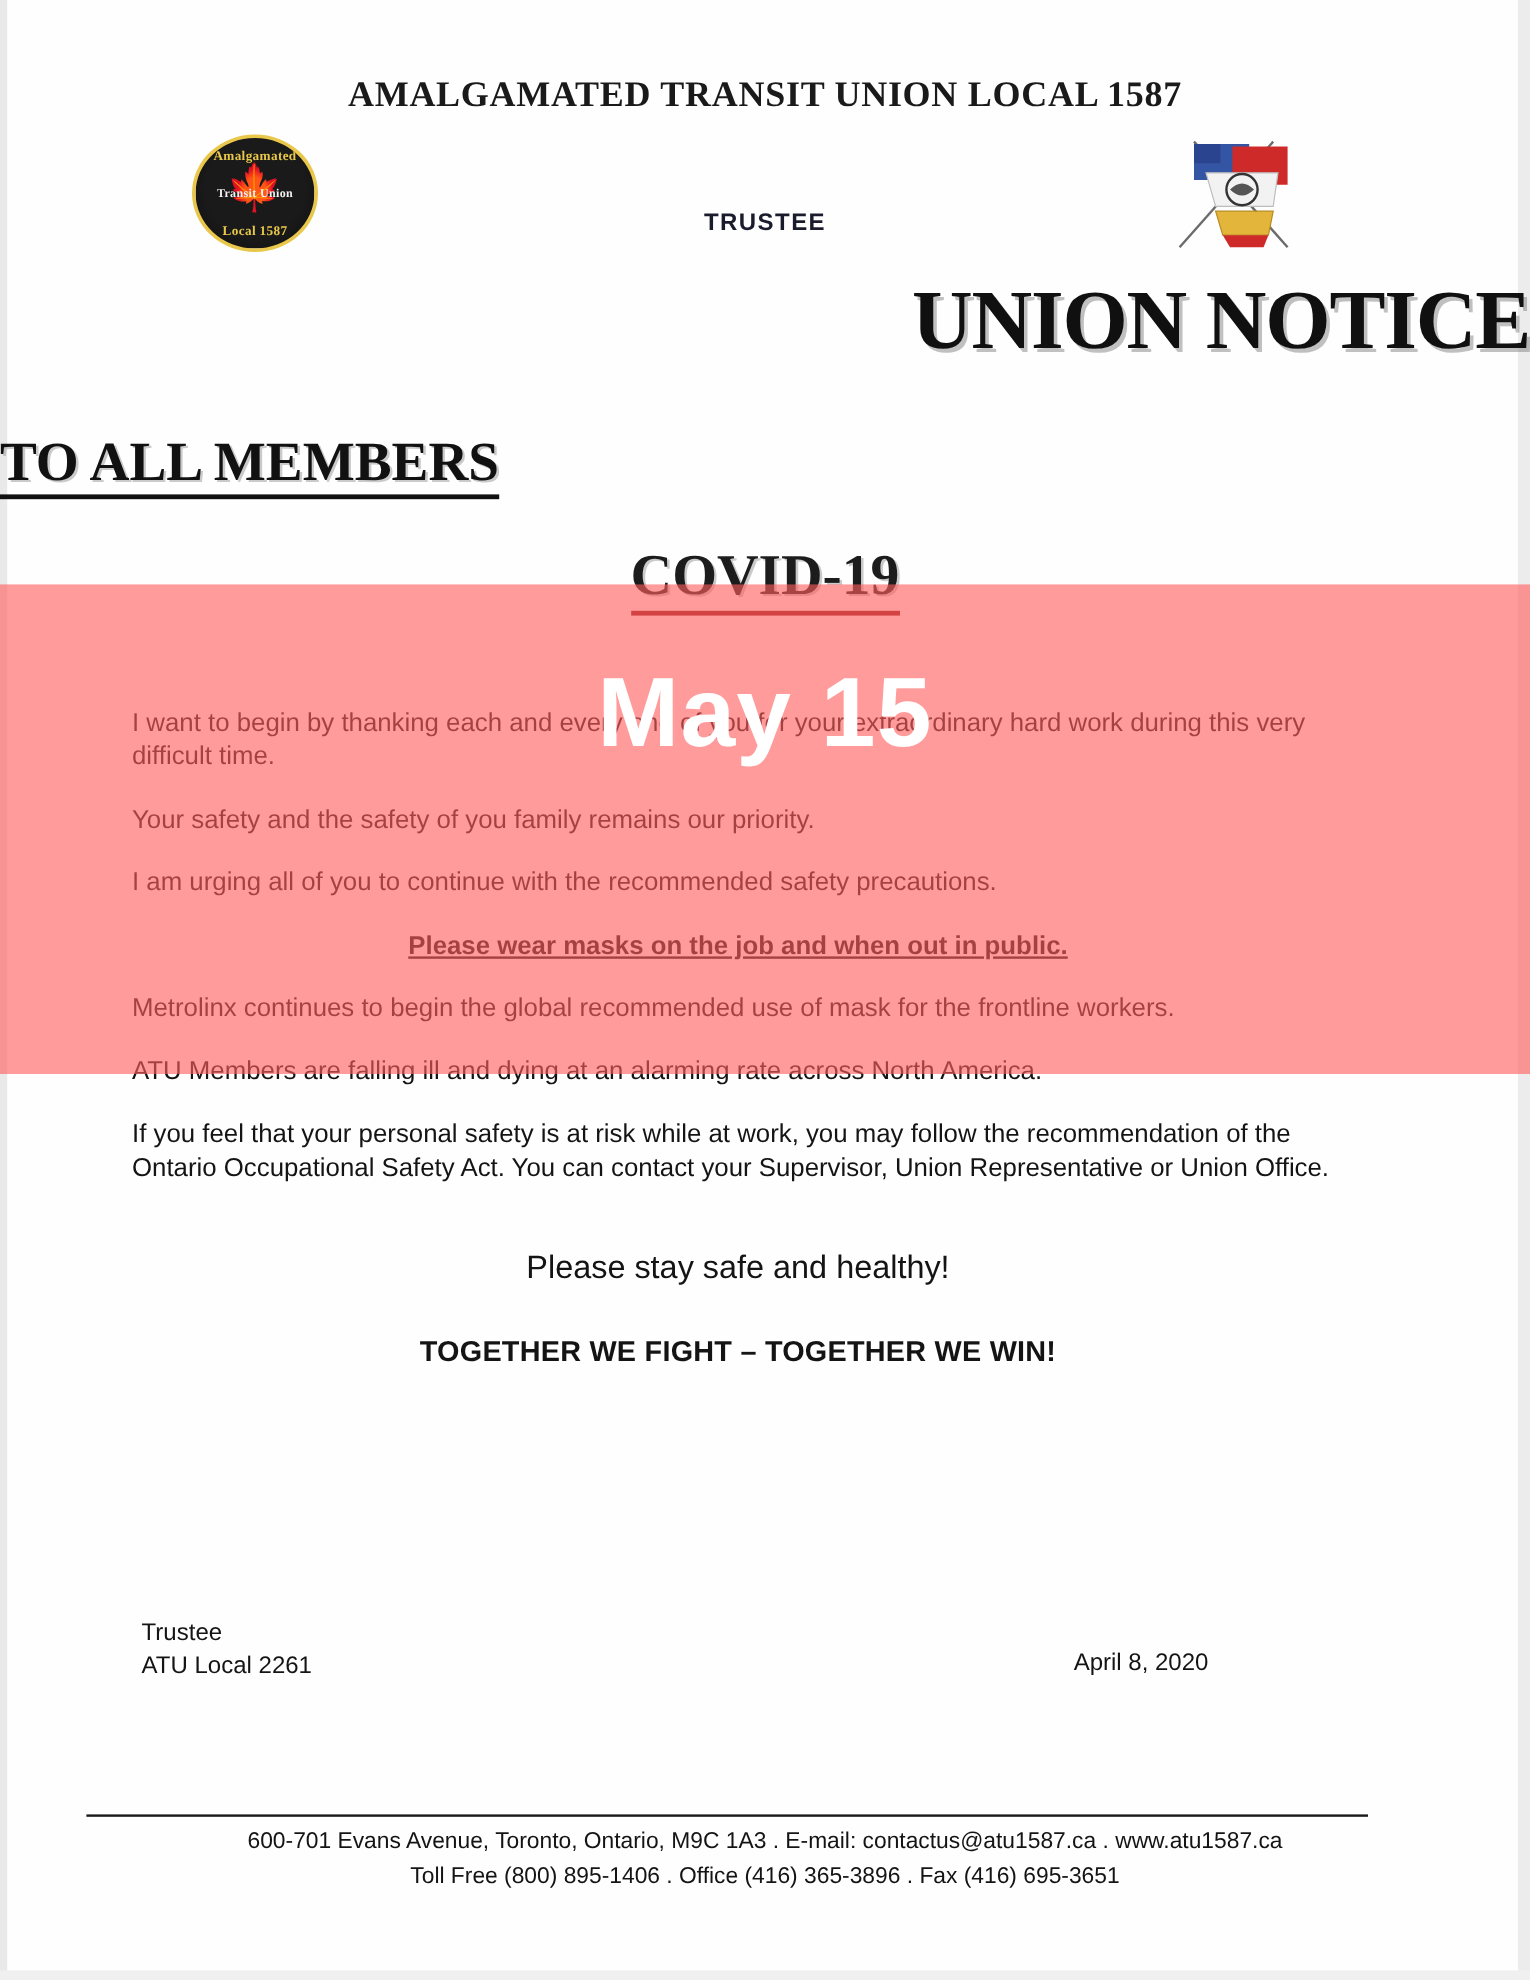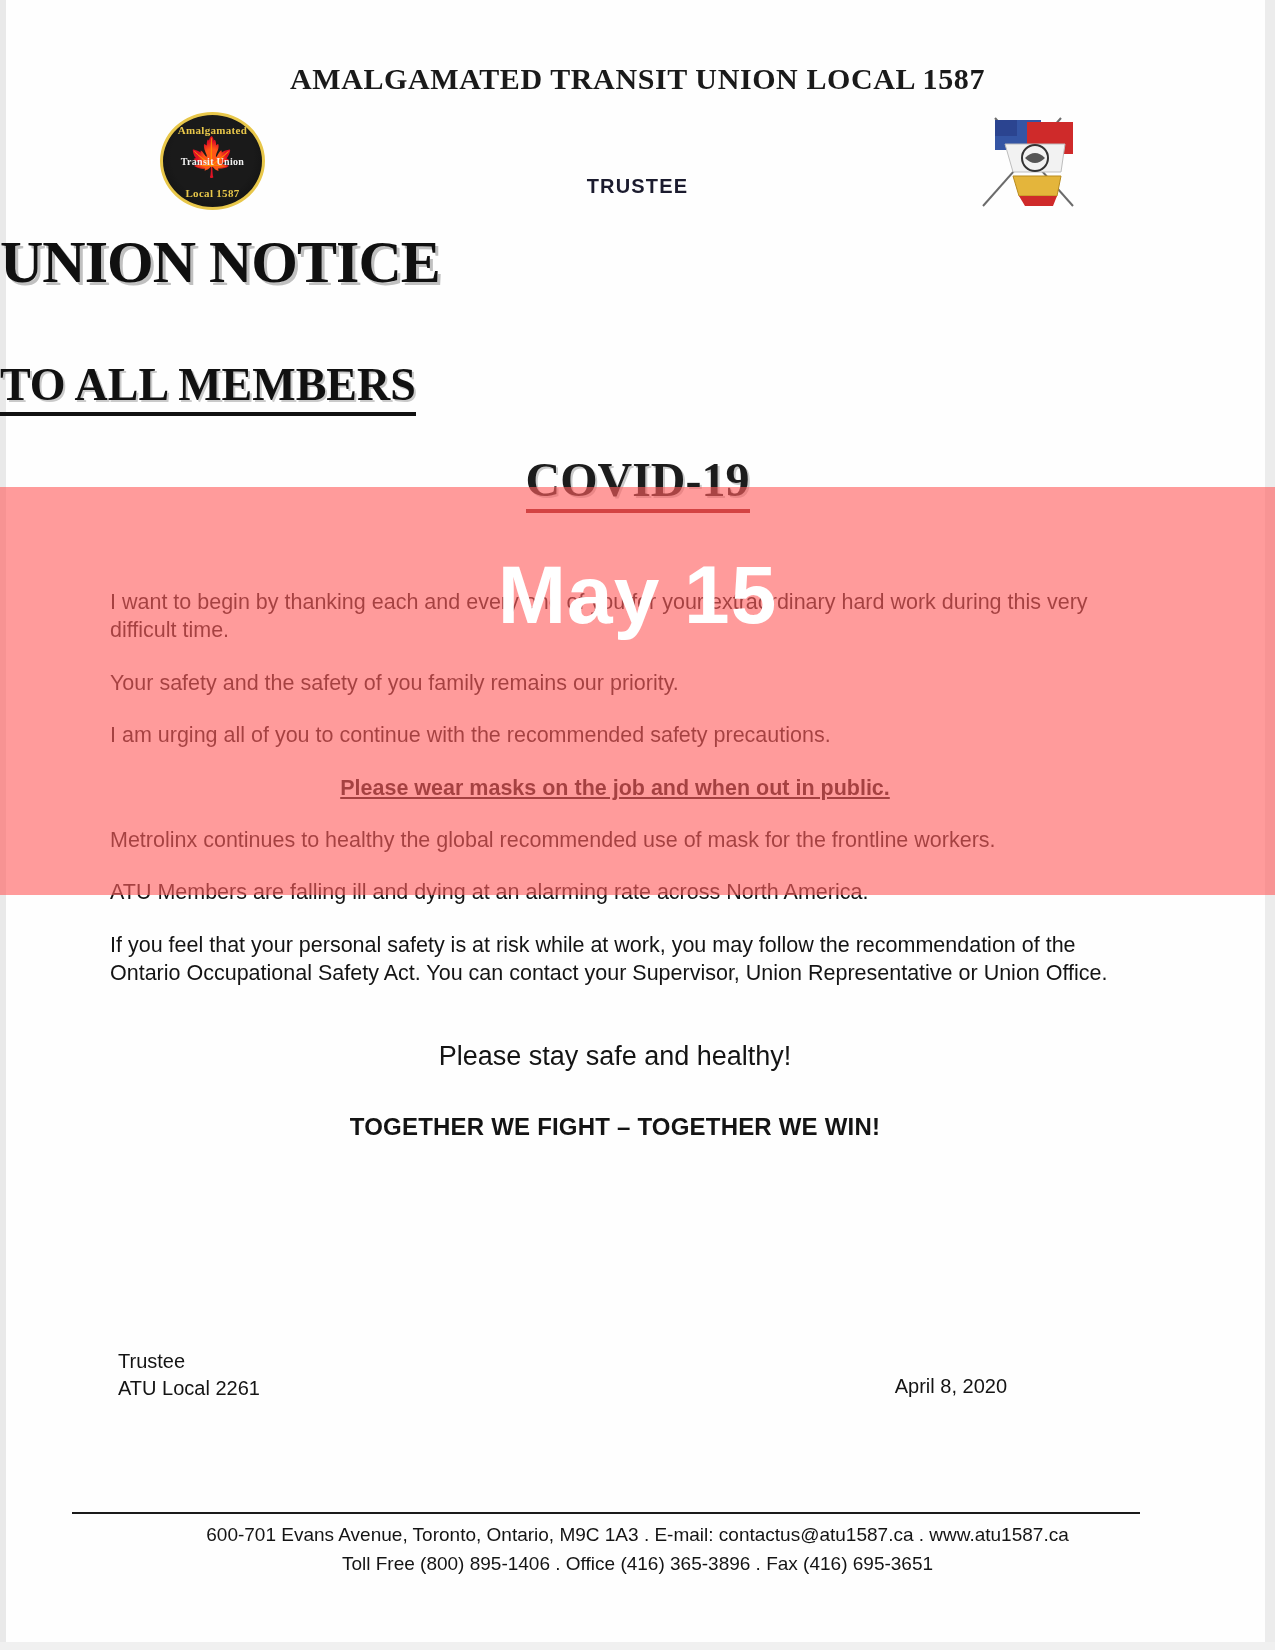--- a/index.html
+++ b/index.html
@@ -109,24 +109,24 @@
     font-size: 20px;
     letter-spacing: 1.2px;
     color: #1b1b2e;
   }
 
   .main-title {
     position: absolute;
     top: 228px;
     left: 0;
     width: 1275px;
-    text-align: left;
-    font-family: "Liberation Serif", serif;
-    font-weight: bold;
-    font-size: 60px;
+    text-align: right;
+    font-family: "Liberation Serif", serif;
+    font-weight: bold;
+    font-size: 70px;
     letter-spacing: -1px;
     color: #101010;
     text-shadow: 3px 3px 0 rgba(140,140,140,0.55);
   }
 
   .sub-title {
     position: absolute;
     top: 358px;
     left: 0;
     width: 1275px;
@@ -295,21 +295,21 @@
 
   <div class="sub-title"><span>TO ALL MEMBERS</span></div>
 
   <div class="covid-title"><span>COVID-19</span></div>
 
   <div class="body-block">
     <p class="p">I want to begin by thanking each and every one of you for your extraordinary hard work during this very difficult time.</p>
     <p class="p">Your safety and the safety of you family remains our priority.</p>
     <p class="p">I am urging all of you to continue with the recommended safety precautions.</p>
     <p class="p center"><u>Please wear masks on the job and when out in public.</u></p>
-    <p class="p">Metrolinx continues to healthy the global recommended use of mask for the frontline workers.</p>
+    <p class="p">Metrolinx continues to begin the global recommended use of mask for the frontline workers.</p>
     <p class="p">ATU Members are falling ill and dying at an alarming rate across North America.</p>
     <p class="p">If you feel that your personal safety is at risk while at work, you may follow the recommendation of the Ontario Occupational Safety Act. You can contact your Supervisor, Union Representative or Union Office.</p>
     <p class="p stay">Please stay safe and healthy!</p>
     <p class="p fight">TOGETHER WE FIGHT – TOGETHER WE WIN!</p>
   </div>
 
   <div class="sign-left">
     <div>Trustee</div>
     <div>ATU Local 2261</div>
   </div>

